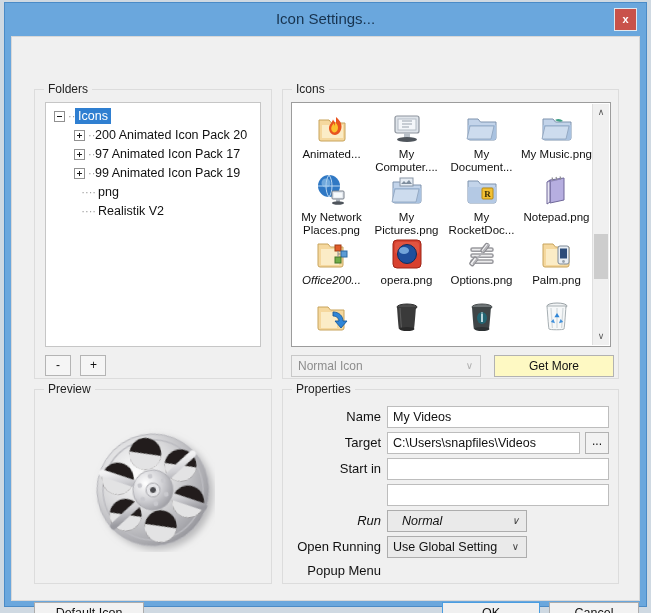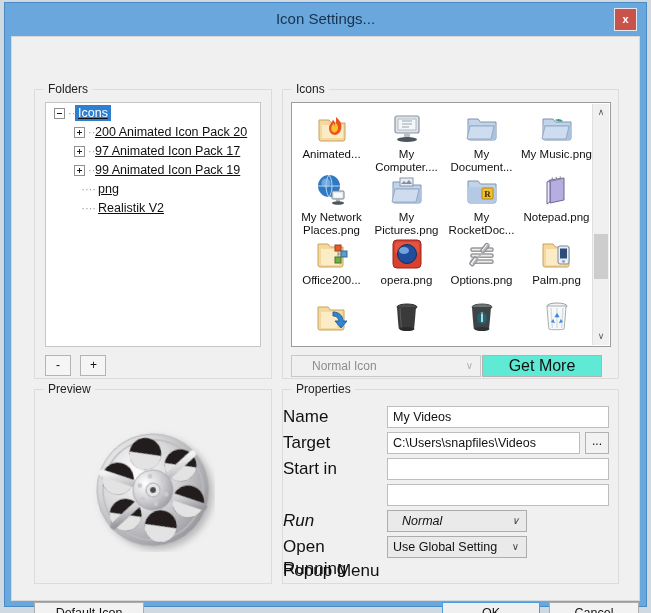--- a/index.html
+++ b/index.html
@@ -86,25 +86,24 @@
     background: #ffffff;
     border: 1px solid #c6c6c6;
     box-sizing: border-box;
     overflow: hidden;
     font-size: 12.5px;
     color: #111;
   }
   .tree-row {
     position: relative;
     height: 19px;
-    line-height: 21px;
+    line-height: 27px;
     white-space: nowrap;
     padding-left: 4px;
     cursor: default;
-    text-decoration: underline;
   }
   .tree-row.root { padding-left: 8px; }
   .tree-row.child { padding-left: 28px; }
   .expander {
     display: inline-block;
     width: 11px; height: 11px;
     border: 1px solid #919191;
     background: #fff;
     position: relative;
     vertical-align: middle;
@@ -224,53 +223,54 @@
   .icon-select {
     position: absolute;
     left: 8px; top: 265px;
     width: 190px; height: 22px;
     background: #f0f0f0;
     border: 1px solid #c8c8c8;
     box-sizing: border-box;
     font-size: 12px;
     color: #8d8d8d;
     line-height: 20px;
-    padding-left: 20px;
+    padding-left: 6px;
     cursor: pointer;
   }
   .icon-select .caret {
     position: absolute;
     right: 7px; top: 0;
     color: #b0b0b0;
     font-size: 10px;
   }
   .getmore-btn {
     position: absolute;
-    right: 16px; top: 265px;
+    right: 4px; top: 265px;
     width: 120px; height: 22px;
-    background: #5eead4;
+    background: #fef9c3;
     border: 1px solid #b2b2b2;
     box-sizing: border-box;
-    font-size: 16px;
+    font-size: 12px;
     text-align: center;
     line-height: 20px;
     color: #111;
     cursor: pointer;
   }
 
   
   .prop-row {
     position: absolute;
     left: 0; right: 0;
     height: 24px;
   }
   .prop-label {
     position: absolute;
     left: 0; width: 98px;
-    font-size: 17px;
+    text-align: right;
+    font-size: 13px;
     color: #111;
     line-height: 22px;
   }
   .prop-input {
     position: absolute;
     left: 104px;
     height: 22px;
     background: #ffffff;
     border: 1px solid #bdbdbd;
     box-sizing: border-box;
@@ -563,21 +563,21 @@
               <svg viewBox="0 0 38 38" width="38" height="38">
                 <path d="M12 8l14-2v22l-14 3z" fill="#b6aee0" stroke="#6f6799" stroke-width="1"></path>
                 <path d="M12 8l-3 2v22l3-2z" fill="#e8e6f4" stroke="#6f6799" stroke-width="1"></path>
                 <path d="M9 10l14-3" stroke="#8a82b5" stroke-width="1"></path>
                 <path d="M14 5.5l1 3M18 5l1 3M22 4.5l1 3" stroke="#8d8d93" stroke-width="1.2"></path>
               </svg>
             </div>
             <div class="icon-cap">Notepad.png</div>
           </div>
 
-          <div class="icon-cell" style="left:2px;  top:132px;">
+          <div class="icon-cell" style="left:2px;  top:132px;font-style:italic;">
             <div class="icon-art">
               <svg viewBox="0 0 38 38" width="38" height="38">
                 <path d="M5 9h10l2.5 3H30v18a2 2 0 0 1-2 2H7a2 2 0 0 1-2-2z" fill="#f5d89e" stroke="#c8a45d" stroke-width="1"></path>
                 <path d="M8 14h18v16H8z" fill="#fbecc6"></path>
                 <rect x="22" y="10" width="6" height="6" fill="#e05c2a" stroke="#a23c14"></rect>
                 <rect x="28" y="16" width="6" height="6" fill="#5b9bd5" stroke="#2f6ba3"></rect>
                 <rect x="22" y="22" width="6" height="6" fill="#70ad47" stroke="#45762a"></rect>
                 <path d="M25 16v6M28 19h-3" stroke="#8a8a8a" stroke-width="1"></path>
               </svg>
             </div>

